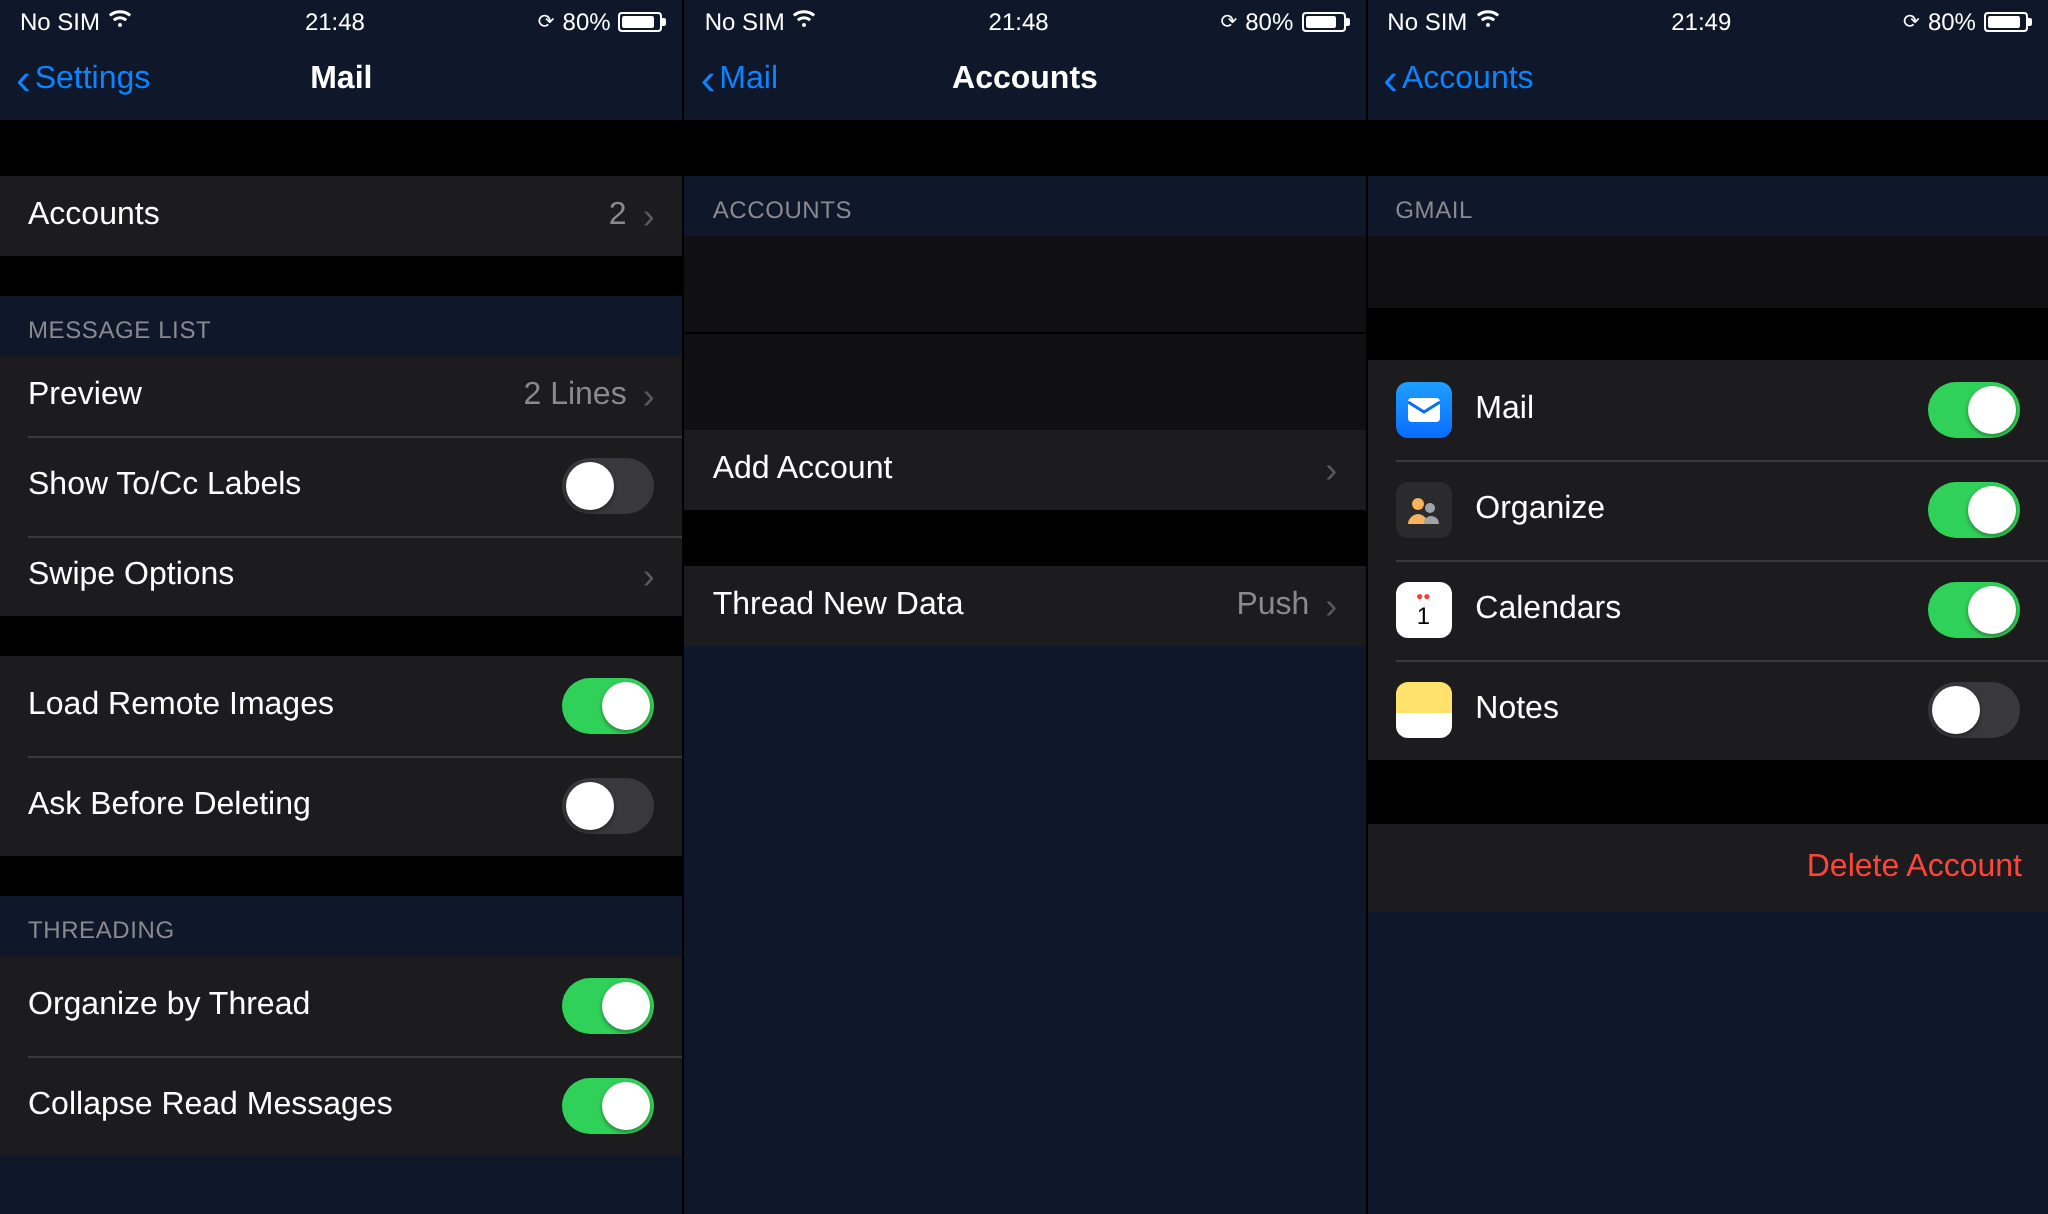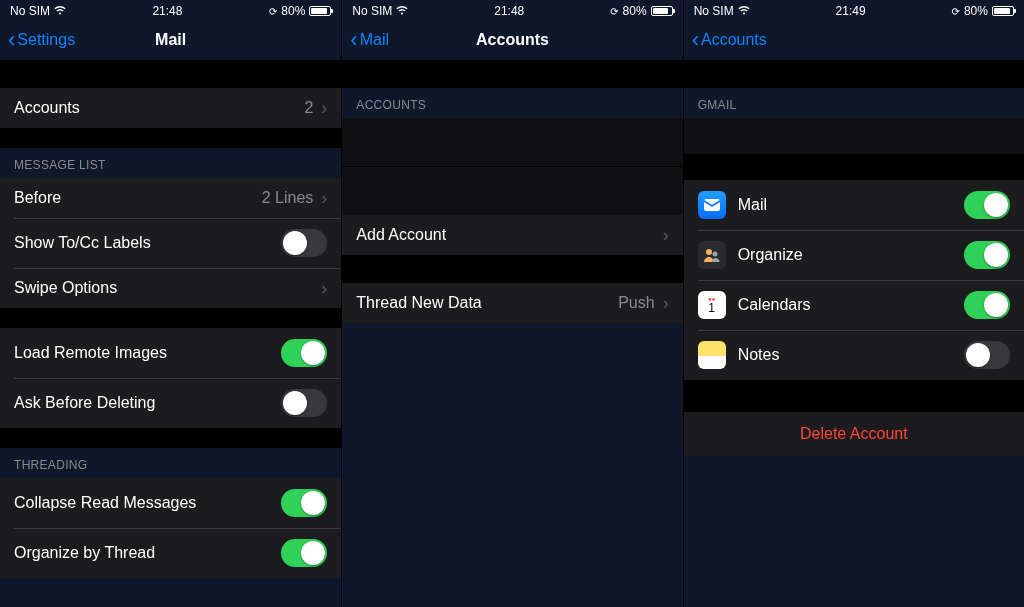--- a/index.html
+++ b/index.html
@@ -169,21 +169,21 @@
     font-size: 14px;
   }
   .iconbox.mail { background: linear-gradient(180deg,#1e9fff,#0a6cff); color: #fff; }
   .iconbox.contacts { background: #2b2b2d; }
   .iconbox.calendars { background: #fff; color: #ff3b30; font-weight: bold; font-size: 9px; text-align: center; }
   .iconbox.notes { background: linear-gradient(180deg,#ffe26b 55%,#fff 55%); }
 
   .delete {
     background: #1c1c1e;
     padding: 13px;
-    text-align: center;
+    text-align: right;
     color: #ff453a;
     font-size: 16px;
   }
 
   .redacted {
     background: #101012;
     height: 40px;
   }
   .redacted2 {
     background: #000;
@@ -227,21 +227,21 @@
     <span class="detail">
       <span>2</span>
       <span class="chevron">›</span>
     </span>
   </div>
 
   <div class="group-gap"></div>
   <div class="section-header">MESSAGE LIST</div>
 
   <div class="cell">
-    <span class="label">Before</span>
+    <span class="label">Preview</span>
     <span class="detail">
       <span>2 Lines</span>
       <span class="chevron">›</span>
     </span>
   </div>
   <div class="cell">
     <span class="label">Show To/Cc Labels</span>
     <div class="toggle off">
         <div class="knob"></div>
       </div>
@@ -265,27 +265,27 @@
     <span class="label">Ask Before Deleting</span>
     <div class="toggle off">
         <div class="knob"></div>
       </div>
   </div>
 
   <div class="group-gap"></div>
   <div class="section-header">THREADING</div>
 
   <div class="cell">
+    <span class="label">Organize by Thread</span>
+    <div class="toggle on">
+        <div class="knob"></div>
+      </div>
+  </div>
+  <div class="cell">
     <span class="label">Collapse Read Messages</span>
-    <div class="toggle on">
-        <div class="knob"></div>
-      </div>
-  </div>
-  <div class="cell">
-    <span class="label">Organize by Thread</span>
     <div class="toggle on">
         <div class="knob"></div>
       </div>
   </div>
 
 </div>
 
 <div class="screen">
   <div class="status">
     <div class="left">

